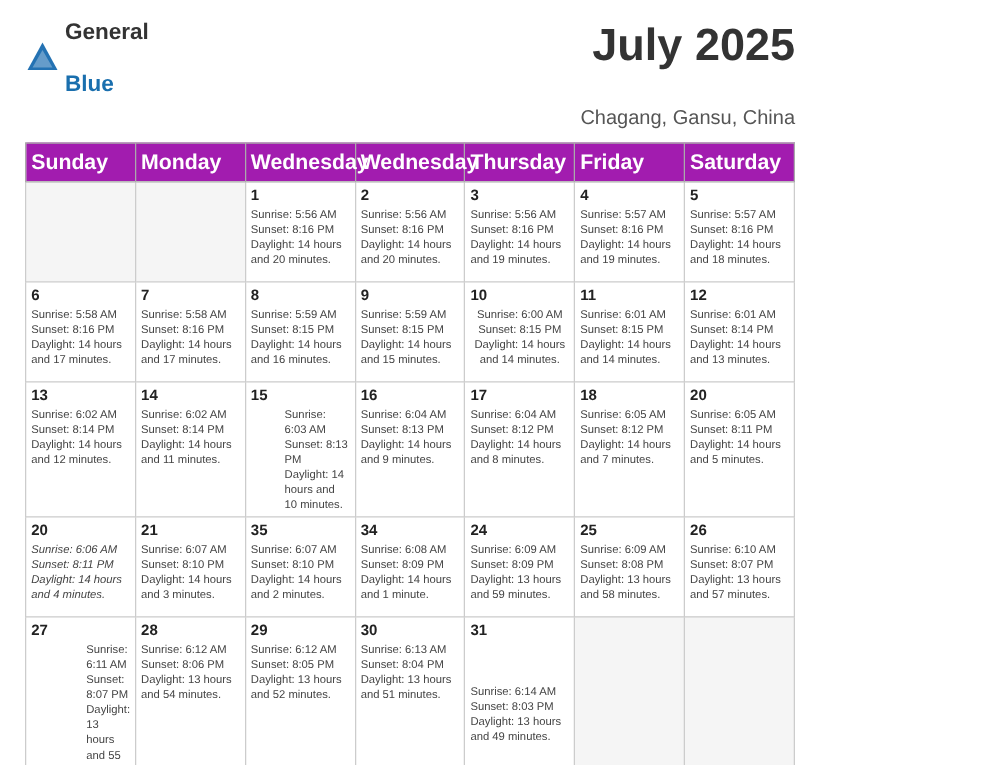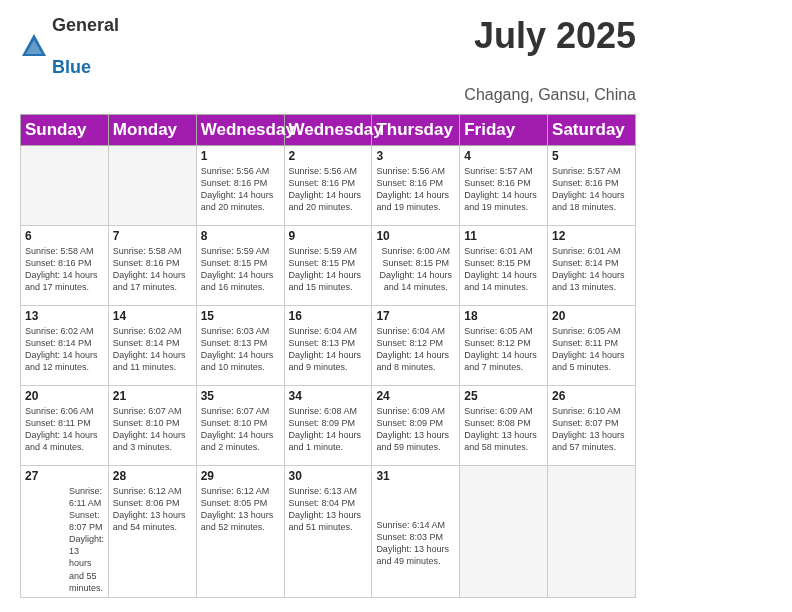--- a/index.html
+++ b/index.html
@@ -218,21 +218,21 @@
 Daylight: 14 hours and 12 minutes.</div>
           </td>
           <td>
             <div class="day-number">14</div>
             <div class="day-detail" style="white-space: pre-line;">Sunrise: 6:02 AM
 Sunset: 8:14 PM
 Daylight: 14 hours and 11 minutes.</div>
           </td>
           <td>
             <div class="day-number">15</div>
-            <div class="day-detail" style="white-space: pre-line;">Sunrise: 6:03 AM
+            <div class="day-detail" style="white-space: pre-line; margin-left: 27px;">Sunrise: 6:03 AM
 Sunset: 8:13 PM
 Daylight: 14 hours and 10 minutes.</div>
           </td>
           <td>
             <div class="day-number">16</div>
             <div class="day-detail" style="white-space: pre-line;">Sunrise: 6:04 AM
 Sunset: 8:13 PM
 Daylight: 14 hours and 9 minutes.</div>
           </td>
           <td>
@@ -250,21 +250,21 @@
           <td>
             <div class="day-number">20</div>
             <div class="day-detail" style="white-space: pre-line;">Sunrise: 6:05 AM
 Sunset: 8:11 PM
 Daylight: 14 hours and 5 minutes.</div>
           </td>
         </tr>
         <tr>
           <td>
             <div class="day-number">20</div>
-            <div class="day-detail" style="white-space: pre-line;">Sunrise: 6:06 AM
+            <div class="day-detail" style="white-space: pre-line; font-style: italic;">Sunrise: 6:06 AM
 Sunset: 8:11 PM
 Daylight: 14 hours and 4 minutes.</div>
           </td>
           <td>
             <div class="day-number">21</div>
             <div class="day-detail" style="white-space: pre-line;">Sunrise: 6:07 AM
 Sunset: 8:10 PM
 Daylight: 14 hours and 3 minutes.</div>
           </td>
           <td>

